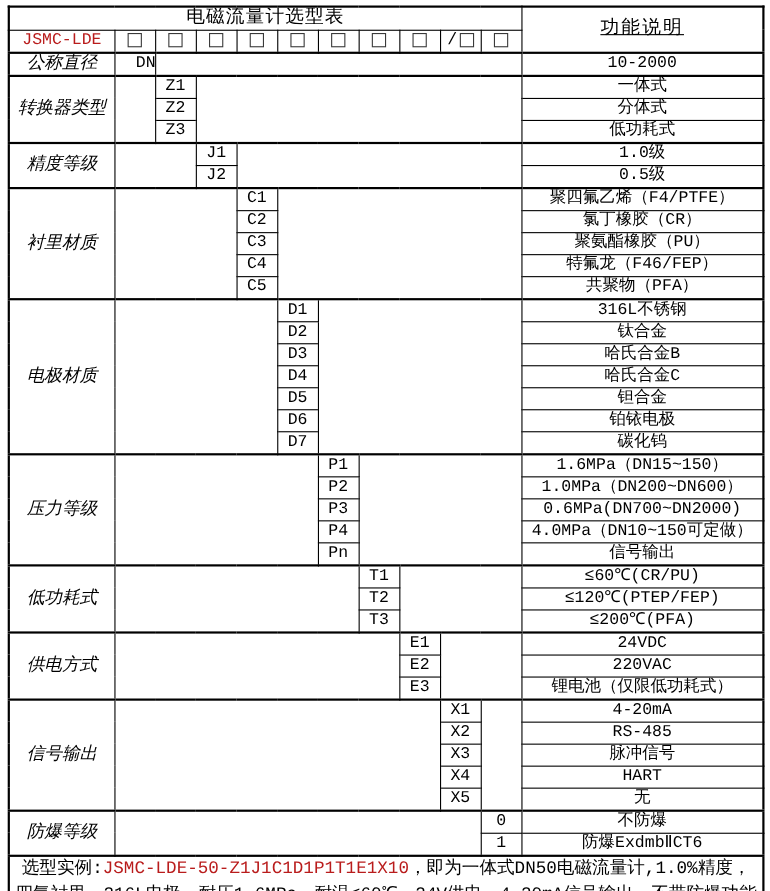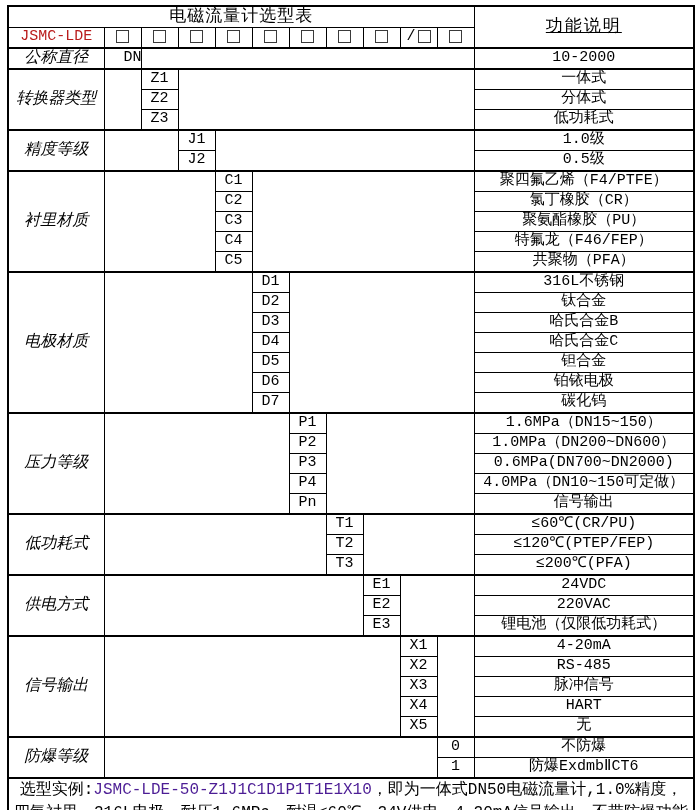--- a/index.html
+++ b/index.html
@@ -31,21 +31,21 @@
   span.box{
     display:inline-block;width:13px;height:13px;
     border:1.5px solid #3a3a3a;background:#fff;
     vertical-align:middle;box-sizing:border-box;
   }
   span.slash{font-size:15px;margin-right:2px;vertical-align:middle;}
   td.example-cell{
     white-space:normal;text-align:center;
     font-size:16px;line-height:23px;height:46px;padding:0 4px;
   }
-  .gray{color:#4c1d95;margin-top:17px;}
+  .gray{color:#b91c1c;margin-top:17px;}
 </style>
 </head>
 <body>
 
 <table class="sel">
   <colgroup>
     <col style="width:96px">
     <col style="width:37px">
       <col style="width:37px">
       <col style="width:37px">

